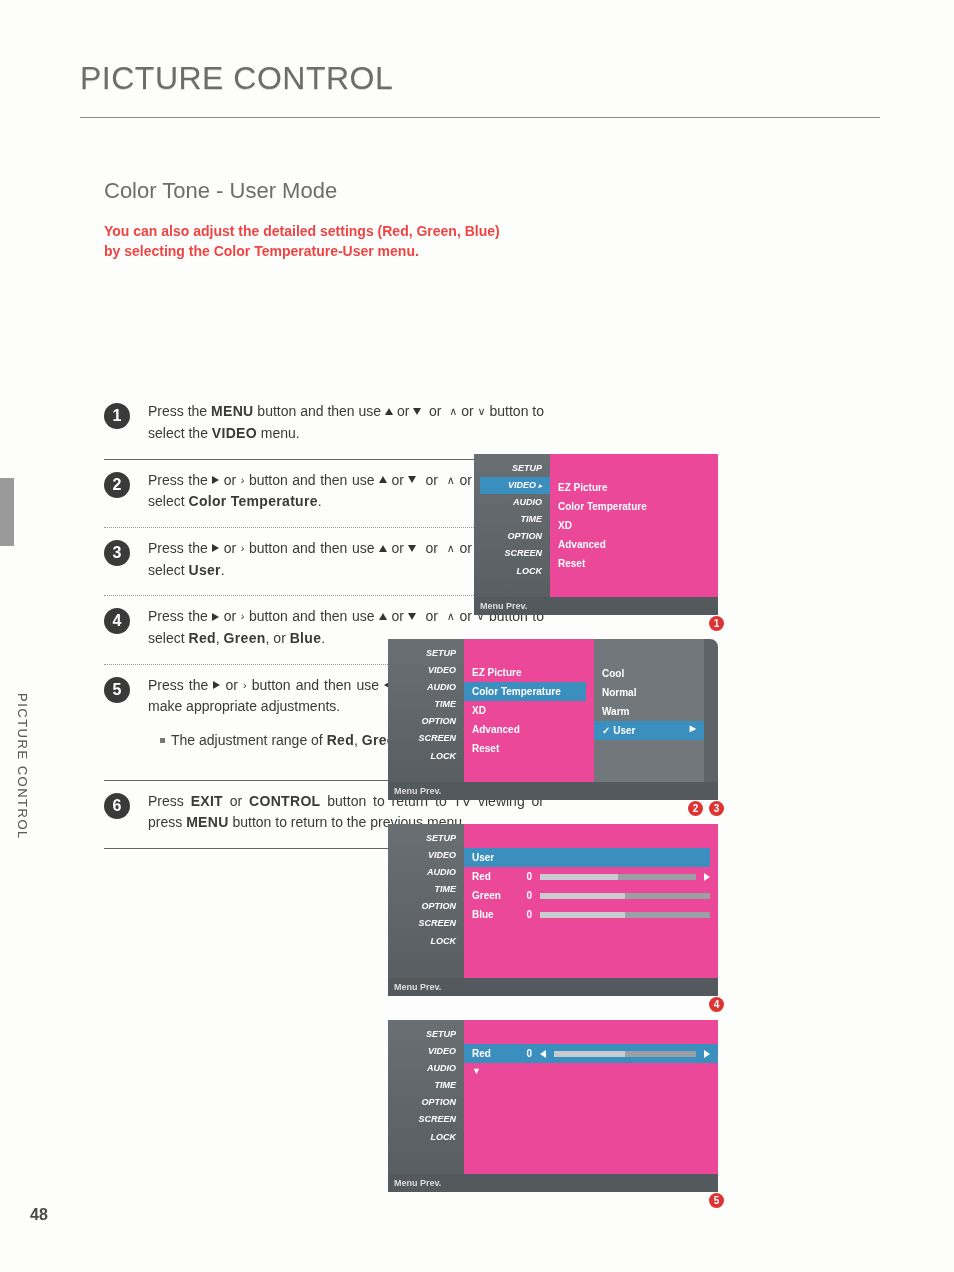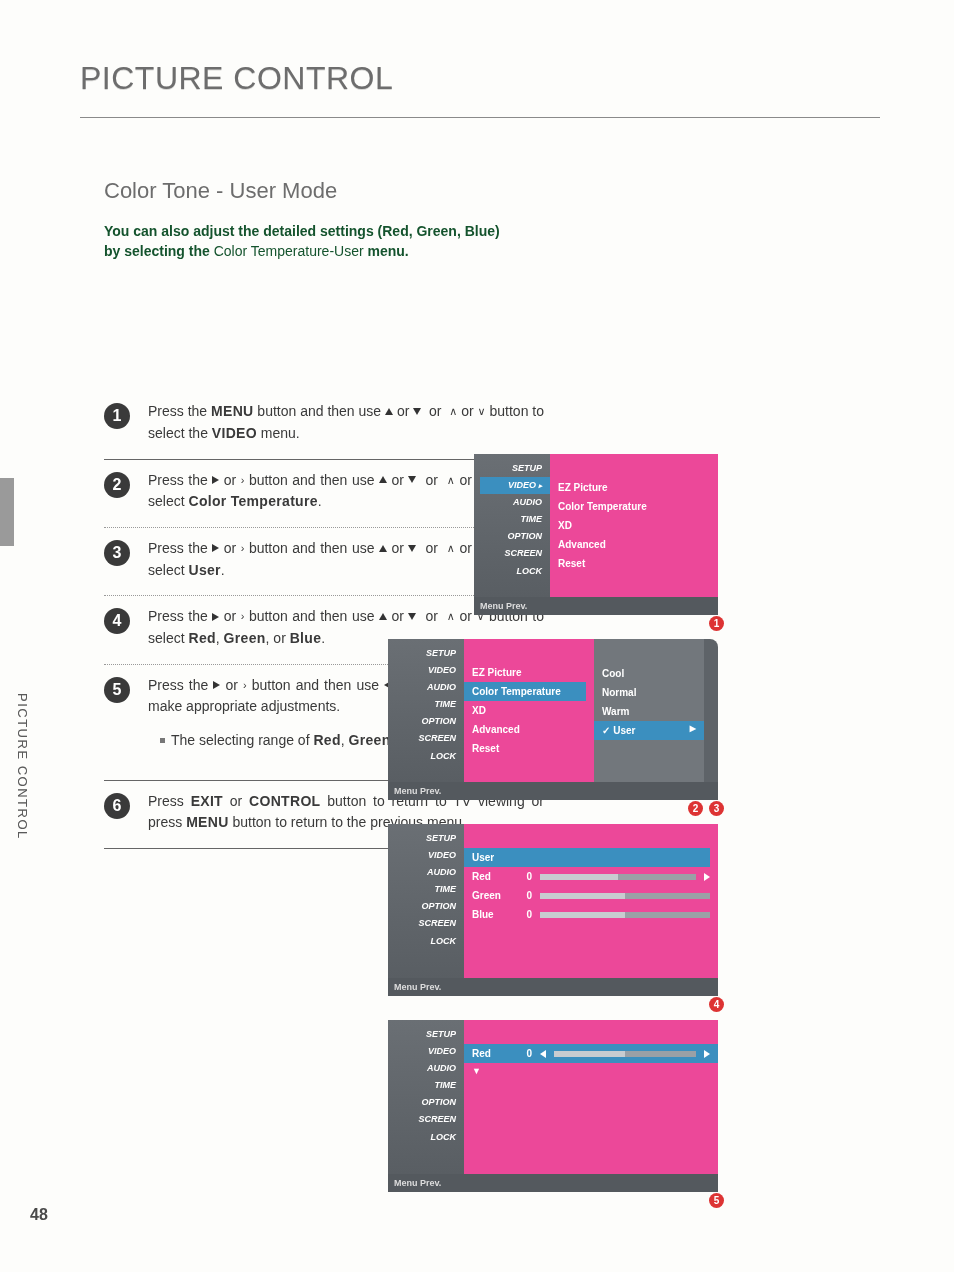--- a/index.html
+++ b/index.html
@@ -32,26 +32,26 @@
     width: 800px;
   }
   h2 {
     font-size: 22px;
     font-weight: 400;
     color: #6d6d6d;
     margin: 0 0 18px 24px;
   }
   .intro {
     font-size: 14px;
-    color: #14532d;
+    color: #ef4444;
     margin: 0 0 130px 24px;
     line-height: 1.4;
     font-weight: 600;
   }
-  .intro b { font-weight: 400; }
+  .intro b { font-weight: 700; }
 
   .side-tab {
     position: absolute;
     left: 0;
     top: 478px;
     width: 46px;
     height: 320px;
   }
   .side-tab .bar {
     position: absolute;
@@ -311,21 +311,21 @@
       <div class="step-body">
         <span>Press the </span><span class="tri tri-right"></span> or <span class="chev">›</span> <span> button and then use </span><span class="tri tri-up"></span><span> or </span><span class="tri tri-down"></span> &nbsp;or&nbsp; <span class="chev">∧</span> or <span class="chev">∨</span> <span> button to select </span><b>Red</b>, <b>Green</b><span>, or </span><b>Blue</b><span>.</span>
       </div>
     </div>
 
     <div class="step">
       <div class="num">5</div>
       <div class="step-body">
         <span>Press the </span><span class="tri tri-right"></span> or <span class="chev">›</span> <span> button and then use </span><span class="tri tri-left"></span><span> or </span><span class="tri tri-right"></span> or <span class="chev">‹</span> or <span class="chev">›</span> &nbsp;<span> button to make appropriate adjustments.</span>
         <div class="extra">
-          <span class="sq"></span><span>The selecting range of </span><b>Red</b>, <b>Green</b><span>, or </span><b>Blue</b><span> is -40 ~ +40.</span>
+          <span class="sq"></span><span>The adjustment range of </span><b>Red</b>, <b>Green</b><span>, or </span><b>Blue</b><span> is -40 ~ +40.</span>
         </div>
       </div>
     </div>
 
     <div class="step step6">
       <div class="num">6</div>
       <div class="step-body">
         <span>Press </span><b>EXIT</b><span> or </span><b>CONTROL</b><span> button to return to TV viewing or press </span><b>MENU</b><span> button to return to the previous menu.</span>
       </div>
     </div>

